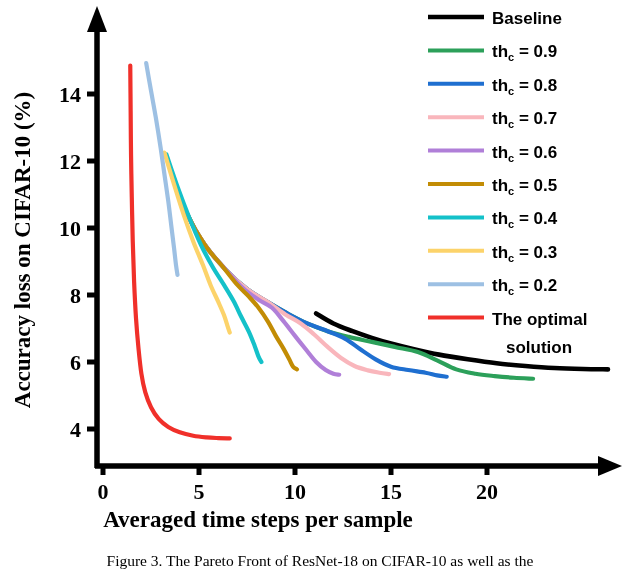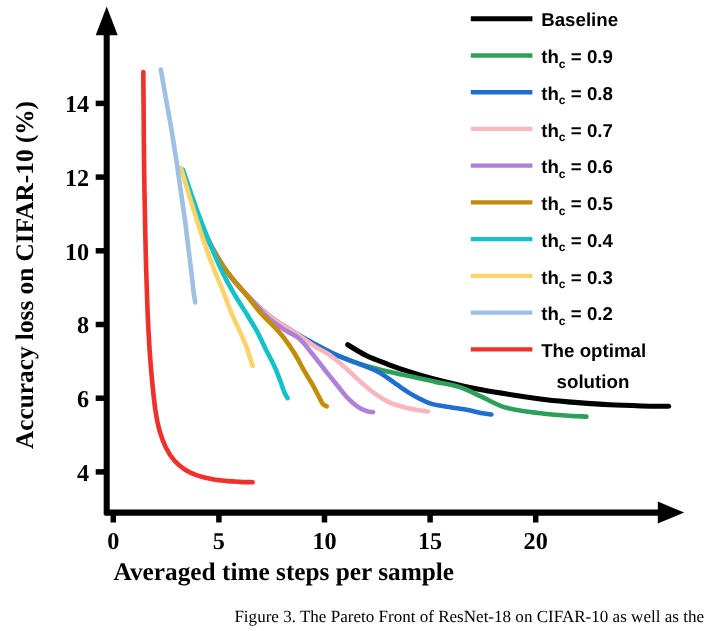--- a/index.html
+++ b/index.html
@@ -52,21 +52,21 @@
     fill: #000000;
   }
   .caption {
     position: absolute;
     left: 0;
     top: 552px;
     width: 640px;
     font-family: "Liberation Serif", serif;
     font-size: 15.5px;
     color: #000000;
-    text-align: right;
+    text-align: center;
     white-space: nowrap;
     overflow: hidden;
   }
 </style>
 </head>
 <body>
 
 <div id="figure">
   <svg id="plot-svg" viewBox="0 0 640 574">
     <g id="curves-layer">

